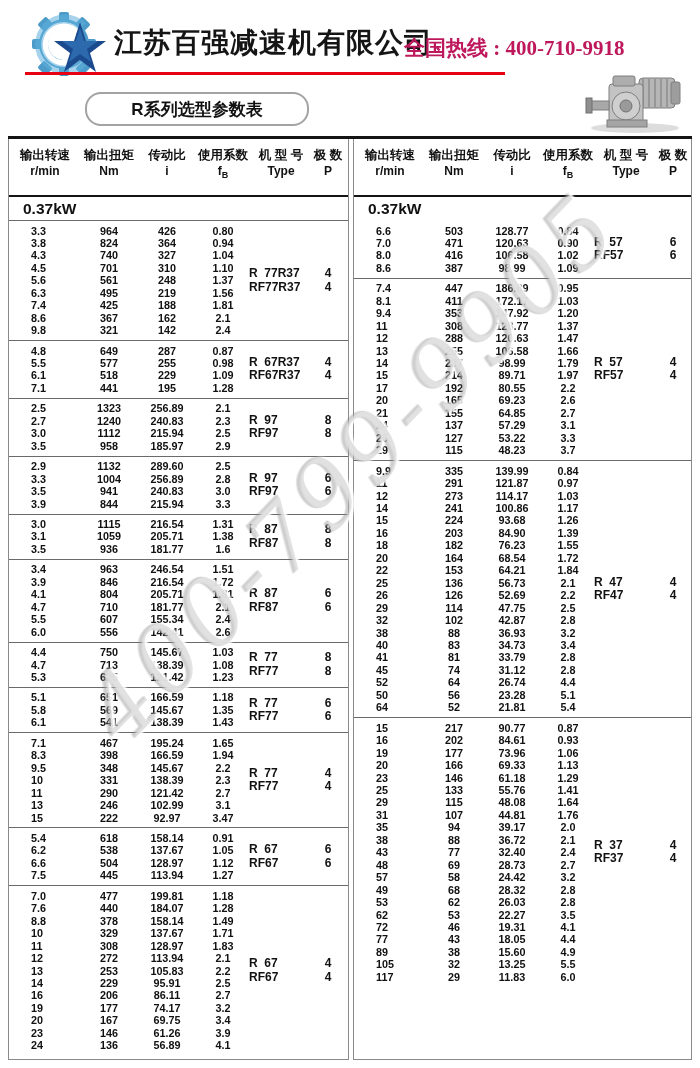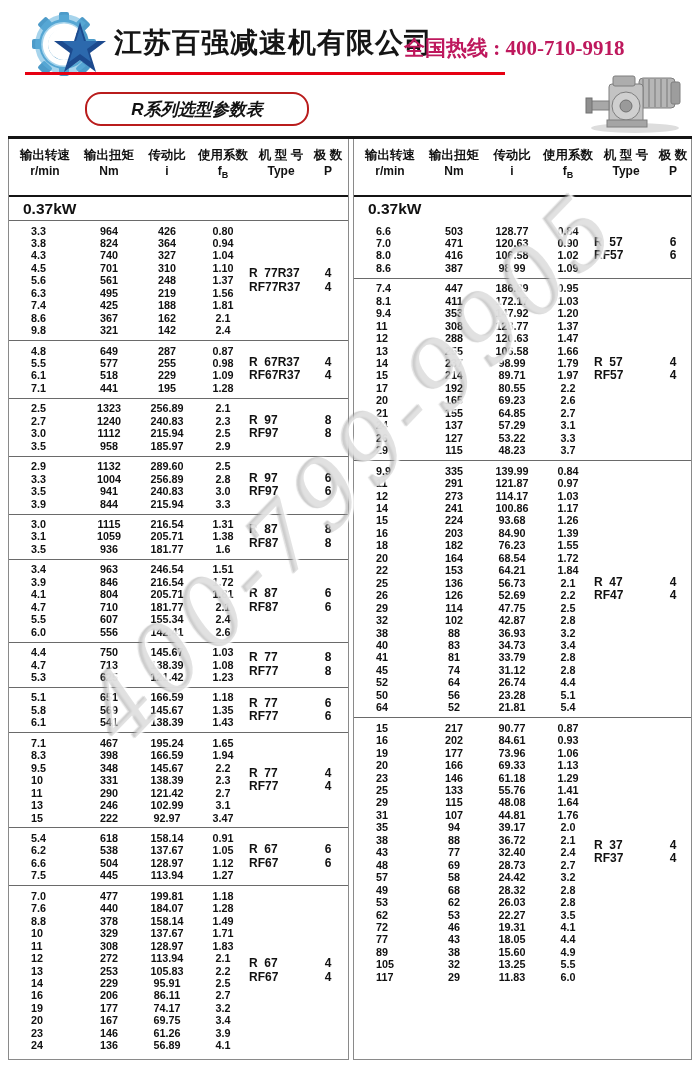--- a/index.html
+++ b/index.html
@@ -8,22 +8,22 @@
   .page { position:absolute; inset:0; background:#fff; }
 
   
   .logo { position:absolute; left:26px; top:4px; width:86px; height:84px; }
   .company { position:absolute; left:114px; top:24px; font-size:28px; font-weight:bold;
              color:#151515; letter-spacing:1px; white-space:nowrap; }
   .hotline { position:absolute; left:404px; top:34px; font-size:21px; font-weight:bold;
              color:#be185d; font-family:"Liberation Serif", serif; white-space:nowrap; }
   .redline { position:absolute; left:25px; top:72px; width:480px; height:3px; background:#e60012; }
   .badge { position:absolute; left:85px; top:92px; width:224px; height:34px;
-           border:2px solid #b91c1c; border-radius:16px; display:flex; align-items:center;
-           justify-content:center; font-size:17px; font-weight:bold; font-style:italic; color:#111; }
+           border:2px solid #a3a3a3; border-radius:16px; display:flex; align-items:center;
+           justify-content:center; font-size:17px; font-weight:bold; color:#111; }
   .product { position:absolute; left:583px; top:68px; width:104px; height:66px; }
 
   
   .tables { position:absolute; left:8px; top:136px; width:684px; height:924px;
             border-top:3px solid #141414; display:flex; gap:4px; }
   .ptable { height:100%; border-left:1px solid #8a8a8a; border-right:1px solid #8a8a8a;
             border-bottom:1px solid #8a8a8a; overflow:hidden; background:transparent; }
   .ptable.left  { width:341px; }
   .ptable.right { width:339px; }
 

